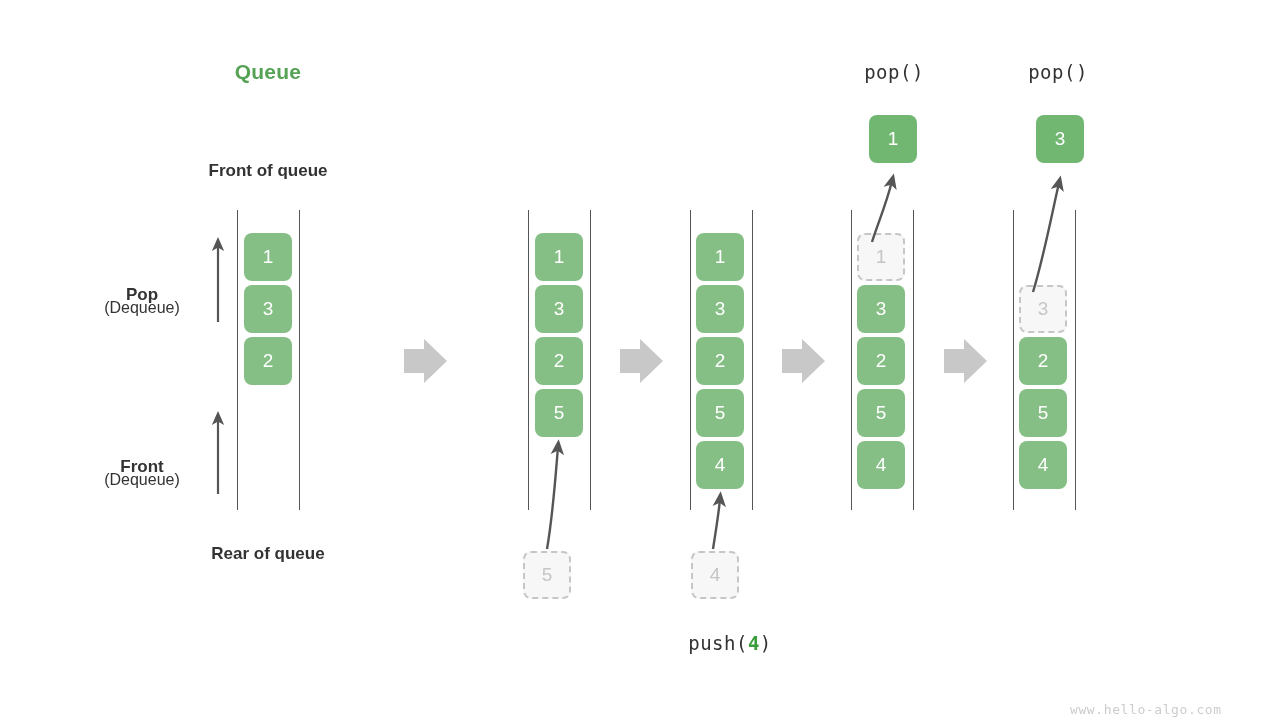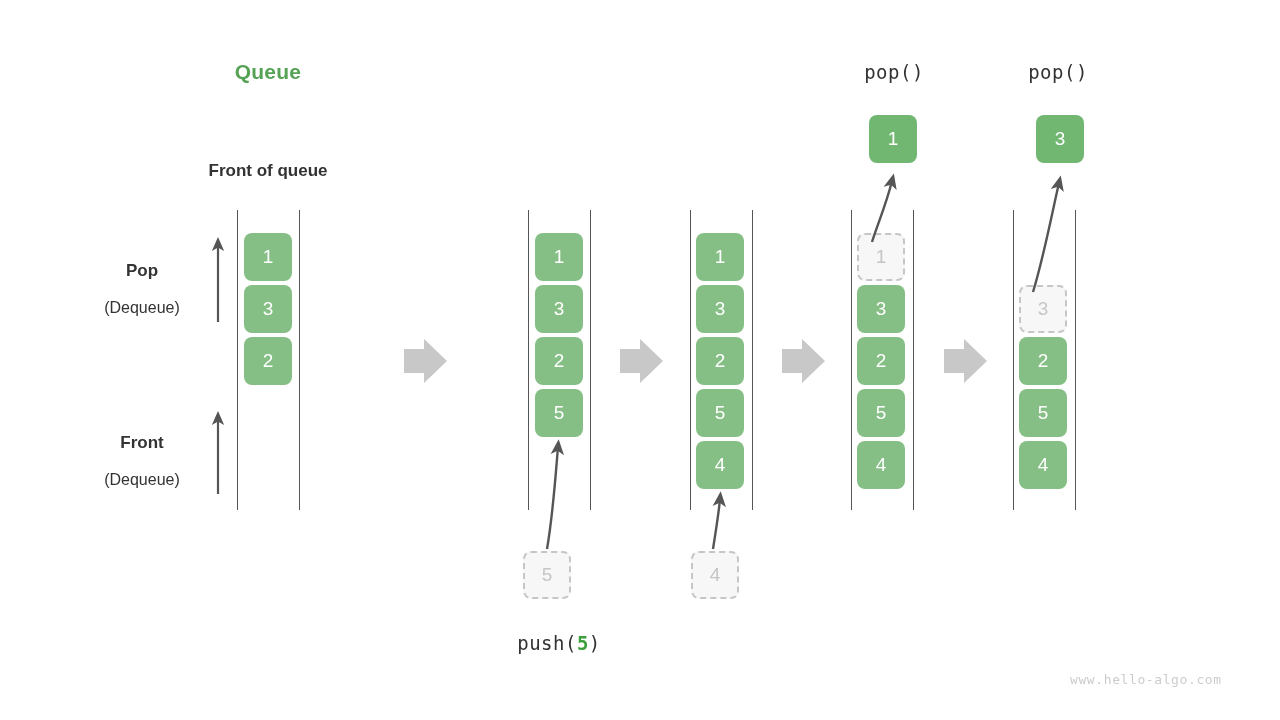--- a/index.html
+++ b/index.html
@@ -17,21 +17,21 @@
   .title-queue {
     font-size: 21px; font-weight: bold; color: #55a255;
     letter-spacing: .2px; text-align: center;
   }
   .edge-label {
     font-size: 17px; font-weight: bold; color: #333333;
     text-align: center; white-space: nowrap;
   }
   .op-label-strong {
     font-size: 17px; font-weight: bold; color: #333333;
-    text-align: center; white-space: nowrap;
+    text-align: center; white-space: nowrap; margin-top: 24px;
   }
   .op-label-soft {
     font-size: 16px; font-weight: normal; color: #333333;
     text-align: center; white-space: nowrap;
   }
   .code-label {
     font-family: "DejaVu Sans Mono", monospace;
     font-size: 19px; color: #333333;
     text-align: center; white-space: nowrap; letter-spacing: .5px;
   }
@@ -70,20 +70,21 @@
   }
 </style>
 </head>
 <body>
 
 <div id="stage">
 
   <div class="abs edge-label" style="left:148px; top:161px; width:240px;">Front of queue</div>
 
   <div class="abs title-queue" style="left:188px; top:60px; width:160px;">Queue</div>
+  <div class="abs edge-label" style="left:148px; top:544px; width:240px;">Rear of queue</div>
 
   <div class="abs op-label-strong" style="left:62px; top:261px; width:160px;">Pop</div>
   <div class="abs op-label-soft" style="left:62px; top:299px; width:160px;">(Dequeue)</div>
 
   <div class="abs op-label-strong" style="left:62px; top:433px; width:160px;">Front</div>
   <div class="abs op-label-soft" style="left:62px; top:471px; width:160px;">(Dequeue)</div>
 
   <div class="abs rail" style="left:237px; top:210px; height:300px;"></div>
   <div class="abs rail" style="left:299px; top:210px; height:300px;"></div>
 
@@ -94,35 +95,35 @@
   <div class="abs rail" style="left:528px; top:210px; height:300px;"></div>
   <div class="abs rail" style="left:590px; top:210px; height:300px;"></div>
 
   <div class="abs cell" style="left:535px; top:233px;">1</div>
   <div class="abs cell" style="left:535px; top:285px;">3</div>
   <div class="abs cell" style="left:535px; top:337px;">2</div>
   <div class="abs cell" style="left:535px; top:389px;">5</div>
 
   <div class="abs cell ghost" style="left:523px; top:551px;">5</div>
 
-  <div class="abs code-label" style="left:459px; top:632px; width:200px;">
-    <span>push(</span><span class="arg">5</span><span>)</span>
-  </div>
 
   <div class="abs rail" style="left:690px; top:210px; height:300px;"></div>
   <div class="abs rail" style="left:752px; top:210px; height:300px;"></div>
 
   <div class="abs cell" style="left:696px; top:233px;">1</div>
   <div class="abs cell" style="left:696px; top:285px;">3</div>
   <div class="abs cell" style="left:696px; top:337px;">2</div>
   <div class="abs cell" style="left:696px; top:389px;">5</div>
   <div class="abs cell" style="left:696px; top:441px;">4</div>
 
   <div class="abs cell ghost" style="left:691px; top:551px;">4</div>
 
+  <div class="abs code-label" style="left:630px; top:632px; width:200px;">
+    <span>push(</span><span class="arg">4</span><span>)</span>
+  </div>
 
   <div class="abs rail" style="left:851px; top:210px; height:300px;"></div>
   <div class="abs rail" style="left:913px; top:210px; height:300px;"></div>
 
   <div class="abs cell ghost" style="left:857px; top:233px;">1</div>
   <div class="abs cell" style="left:857px; top:285px;">3</div>
   <div class="abs cell" style="left:857px; top:337px;">2</div>
   <div class="abs cell" style="left:857px; top:389px;">5</div>
   <div class="abs cell" style="left:857px; top:441px;">4</div>
 
@@ -135,21 +136,21 @@
 
   <div class="abs cell ghost" style="left:1019px; top:285px;">3</div>
   <div class="abs cell" style="left:1019px; top:337px;">2</div>
   <div class="abs cell" style="left:1019px; top:389px;">5</div>
   <div class="abs cell" style="left:1019px; top:441px;">4</div>
 
   <div class="abs cell popped" style="left:1036px; top:115px;">3</div>
 
   <div class="abs code-label" style="left:963px; top:61px; width:190px;">pop()</div>
 
-  <div class="abs watermark" style="left:1070px; top:672px;">www.hello-algo.com</div>
+  <div class="abs watermark" style="left:1070px; top:702px;">www.hello-algo.com</div>
 
   <svg class="overlay" viewBox="0 0 1280 720">
     <defs>
       <marker id="thinHead" markerWidth="7" markerHeight="7" refX="3.2" refY="3.2" orient="auto" markerUnits="strokeWidth">
         <path d="M0,0.4 L6.4,3.2 L0,6 L1.6,3.2 Z" fill="#555555"></path>
       </marker>
     </defs>
 
     <g>
       <line x1="218" y1="322" x2="218" y2="244" stroke="#555555" stroke-width="2.2" marker-end="url(#thinHead)"></line>

